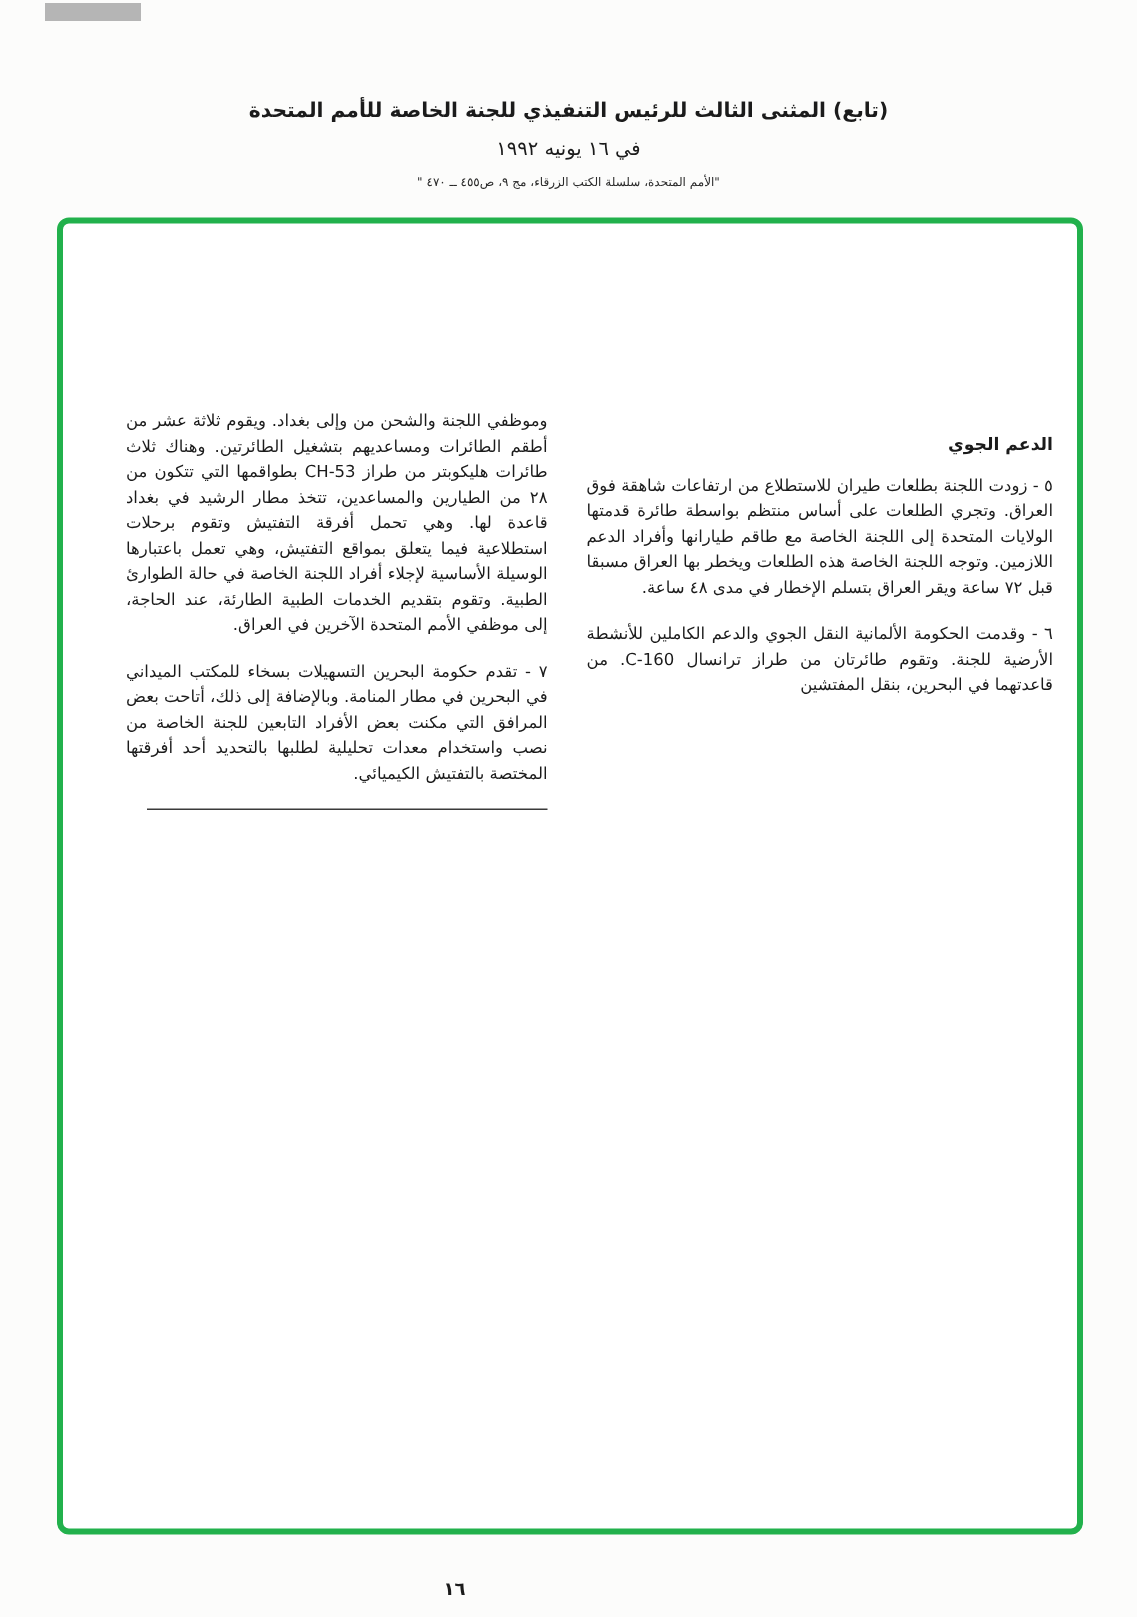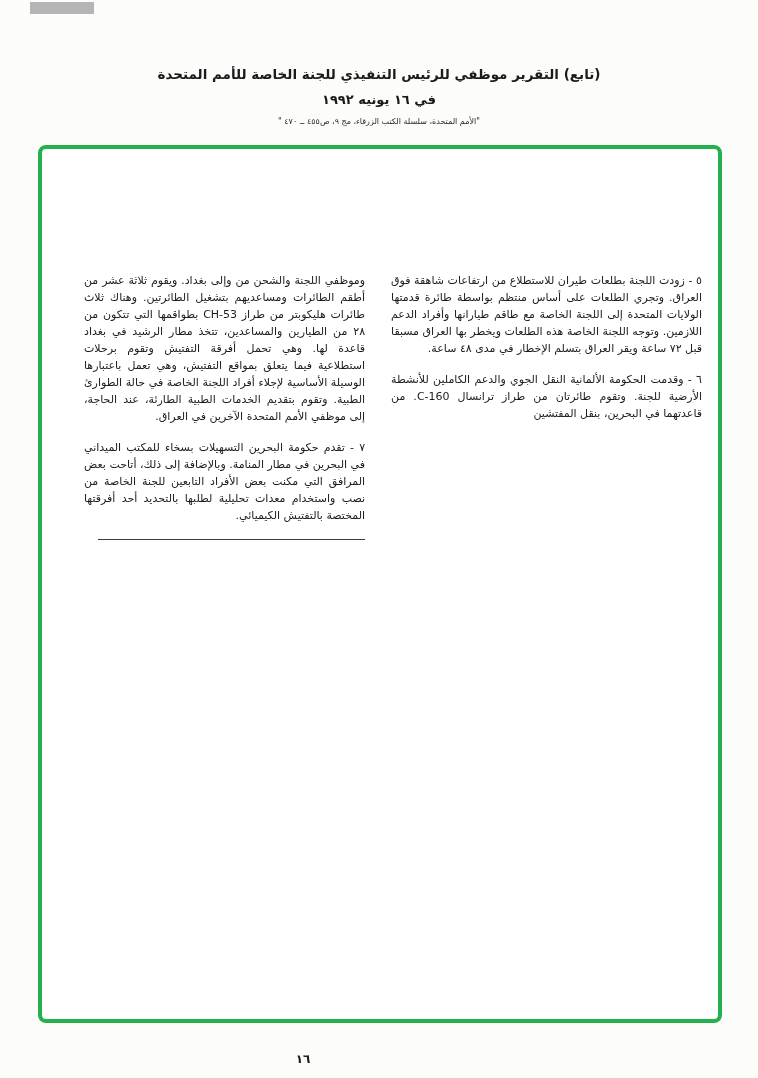--- a/index.html
+++ b/index.html
@@ -25,21 +25,21 @@
     width: 758px;
     text-align: center;
     direction: rtl;
   }
   .doc-header .title-main {
     font-weight: bold;
     font-size: 13.5px;
     letter-spacing: 0.2px;
   }
   .doc-header .title-date {
-    font-weight: bold;
+    font-weight: normal;
     font-size: 13px;
     margin-top: 10px;
   }
   .doc-header .title-source {
     font-size: 8px;
     margin-top: 10px;
     color: #2a2a2a;
   }
 
   .report-frame {
@@ -94,29 +94,30 @@
     font-size: 12px;
     direction: rtl;
   }
 </style>
 </head>
 <body>
 
 <div class="scan-tab"></div>
 
 <div class="doc-header">
-  <div class="title-main">(تابع) التقرير موظفي للرئيس التنفيذي للجنة الخاصة للأمم المتحدة</div>
+  <div class="title-main">(تابع) المثنى الثالث للرئيس التنفيذي للجنة الخاصة للأمم المتحدة</div>
   <div class="title-date">في ١٦ يونيه ١٩٩٢</div>
   <div class="title-source">"الأمم المتحدة، سلسلة الكتب الزرقاء، مج ٩، ص٤٥٥ ــ ٤٧٠ "</div>
 </div>
 
 <div class="report-frame">
   <div class="columns">
 
     <div class="col col-first">
+      <h3 class="section-heading">الدعم الجوي</h3>
       <p class="para">٥ -   زودت اللجنة بطلعات طيران للاستطلاع من ارتفاعات شاهقة فوق العراق. وتجري الطلعات على أساس منتظم بواسطة طائرة قدمتها الولايات المتحدة إلى اللجنة الخاصة مع طاقم طيارانها وأفراد الدعم اللازمين. وتوجه اللجنة الخاصة هذه الطلعات ويخطر بها العراق مسبقا قبل ٧٢ ساعة ويقر العراق بتسلم الإخطار في مدى ٤٨ ساعة.</p>
       <p class="para">٦ -   وقدمت الحكومة الألمانية النقل الجوي والدعم الكاملين للأنشطة الأرضية للجنة. وتقوم طائرتان من طراز ترانسال C-160. من قاعدتهما في البحرين، بنقل المفتشين</p>
     </div>
 
     <div class="col col-second">
       <p class="para">وموظفي اللجنة والشحن من وإلى بغداد. ويقوم ثلاثة عشر من أطقم الطائرات ومساعديهم بتشغيل الطائرتين. وهناك ثلاث طائرات هليكوبتر من طراز CH-53 بطواقمها التي تتكون من ٢٨ من الطيارين والمساعدين، تتخذ مطار الرشيد في بغداد قاعدة لها. وهي تحمل أفرقة التفتيش وتقوم برحلات استطلاعية فيما يتعلق بمواقع التفتيش، وهي تعمل باعتبارها الوسيلة الأساسية لإجلاء أفراد اللجنة الخاصة في حالة الطوارئ الطبية. وتقوم بتقديم الخدمات الطبية الطارئة، عند الحاجة، إلى موظفي الأمم المتحدة الآخرين في العراق.</p>
       <p class="para">٧ -   تقدم حكومة البحرين التسهيلات بسخاء للمكتب الميداني في البحرين في مطار المنامة. وبالإضافة إلى ذلك، أتاحت بعض المرافق التي مكنت بعض الأفراد التابعين للجنة الخاصة من نصب واستخدام معدات تحليلية لطلبها بالتحديد أحد أفرقتها المختصة بالتفتيش الكيميائي.</p>
       <hr class="footnote-rule">
     </div>
 

